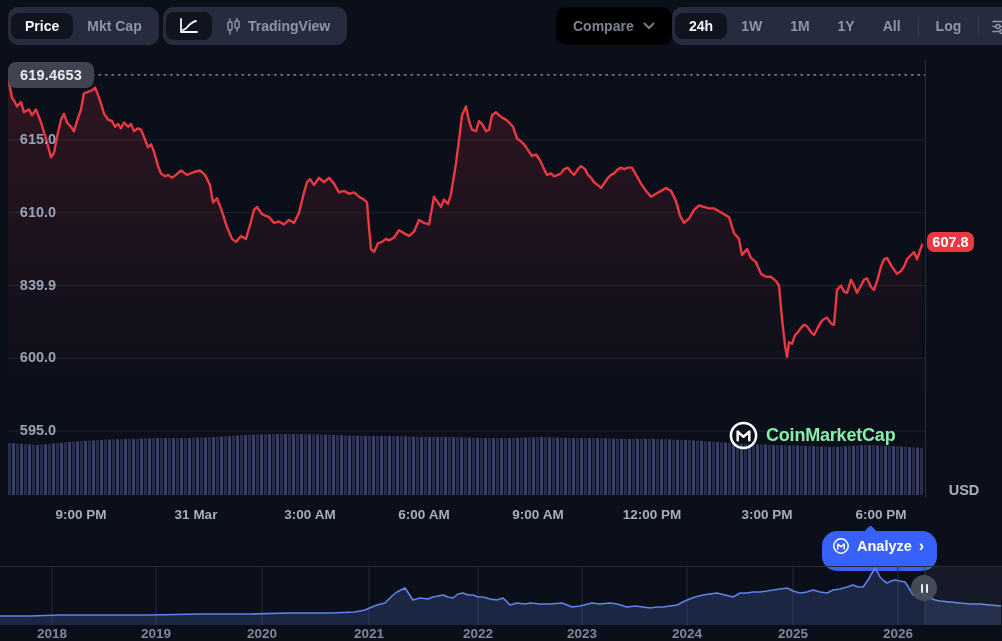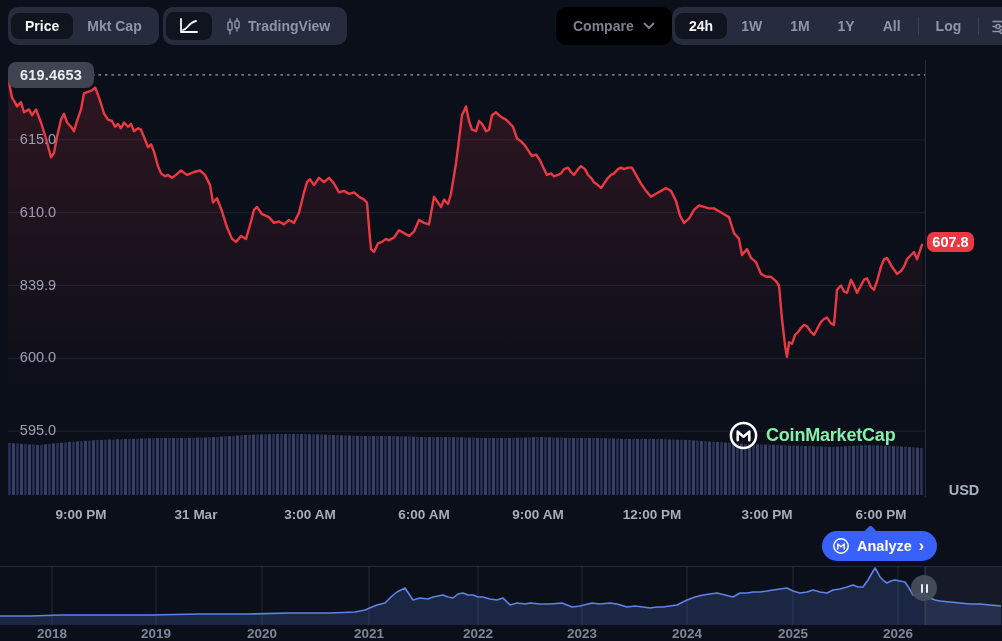--- a/index.html
+++ b/index.html
@@ -9,30 +9,30 @@
   .seg-group{position:absolute;top:7px;display:flex;align-items:center;background:#262c3d;border-radius:10px;padding:3px;height:32px;}
   .seg-btn{display:flex;align-items:center;gap:7px;padding:6px 14px;border-radius:8px;font-size:14px;font-weight:700;color:#8d95a8;cursor:pointer;white-space:nowrap;line-height:1;}
   .seg-btn.active{background:#10141e;color:#f4f6fa;}
   .pill-btn{position:absolute;top:7px;display:flex;align-items:center;gap:9px;background:#000000;border-radius:10px;padding:0 17px;height:38px;font-size:14px;font-weight:700;color:#7b8294;cursor:pointer;}
   .divider{width:1px;height:18px;background:#3a4152;margin:0 3px;}
   .icon-slot{display:flex;align-items:center;justify-content:center;}
   
   #main-svg{position:absolute;left:8px;top:60px;}
   .vaxis-line{position:absolute;left:925px;top:60px;width:1px;height:437px;background:#272c3a;}
   .ath-pill{position:absolute;left:8px;top:62px;background:#3f4450;color:#e8ebf1;font-size:14.5px;font-weight:700;padding:5px 12px;border-radius:8px;letter-spacing:.2px;}
-  .ytick{position:absolute;left:926px;width:76px;text-align:center;font-size:14.5px;font-weight:400;color:#99a1b3;}
+  .ytick{position:absolute;left:926px;width:76px;text-align:center;font-size:14.5px;font-weight:700;color:#99a1b3;}
   .unit-label{position:absolute;left:926px;top:482px;width:76px;text-align:center;font-size:14.5px;font-weight:700;color:#aab1c0;}
   .price-badge{position:absolute;left:927px;top:232px;width:47px;height:20px;background:#ea3943;color:#fff;
                font-size:14.5px;font-weight:700;border-radius:7px;display:flex;align-items:center;justify-content:center;}
   .xtick{position:absolute;top:507px;width:90px;text-align:center;font-size:13.5px;font-weight:600;color:#a6adbb;}
   
   .watermark{position:absolute;left:728px;top:420px;display:flex;align-items:center;gap:7px;color:#86efac;}
   .watermark .wm-text{font-size:18px;font-weight:700;letter-spacing:-.2px;}
   
-  .analyze-btn{position:absolute;left:822px;top:531px;height:30px;padding:0 13px 0 10px;background:#3861fb;border-radius:15px;
+  .analyze-btn{position:absolute;left:822px;top:531px;height:30px;padding:0 13px 10px 10px;background:#3861fb;border-radius:15px;
                display:flex;align-items:center;gap:7px;color:#fff;font-size:14.5px;font-weight:700;cursor:pointer;}
   .analyze-btn .tail{position:absolute;left:44px;top:-4px;width:9px;height:9px;background:#3861fb;transform:rotate(45deg);border-radius:2px;}
   .analyze-btn .chev{font-size:16px;font-weight:700;margin-top:-1px;}
   
   .nav-border{position:absolute;left:0;top:566px;width:1002px;height:1px;background:#272c3a;}
   #nav-svg{position:absolute;left:0;top:567px;}
   .yeartick{position:absolute;top:626px;width:60px;text-align:center;font-size:13.5px;font-weight:600;color:#7f8798;}
   .nav-handle{position:absolute;left:911px;top:575px;width:26px;height:26px;border-radius:50%;background:rgba(72,78,92,.92);
               display:flex;align-items:center;justify-content:center;gap:3px;cursor:ew-resize;z-index:4;}
   .nav-handle i{display:block;width:2px;height:9px;background:#e8eaf0;border-radius:1px;}

